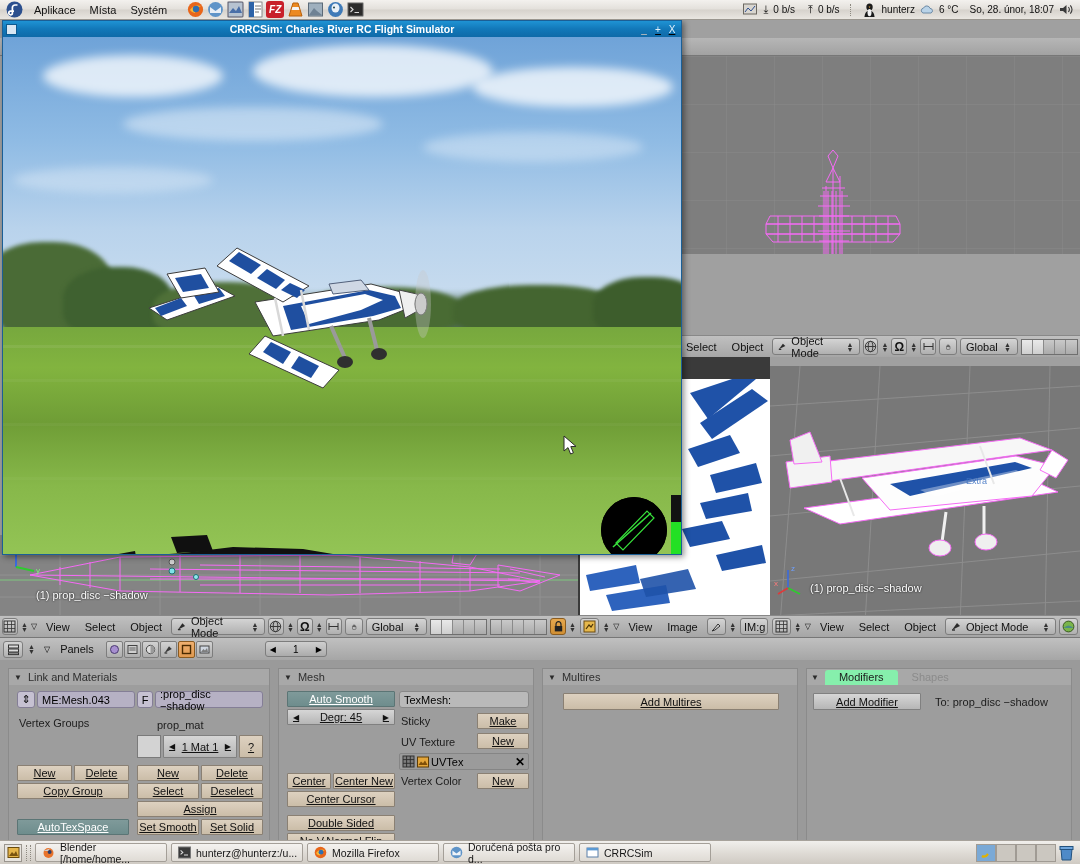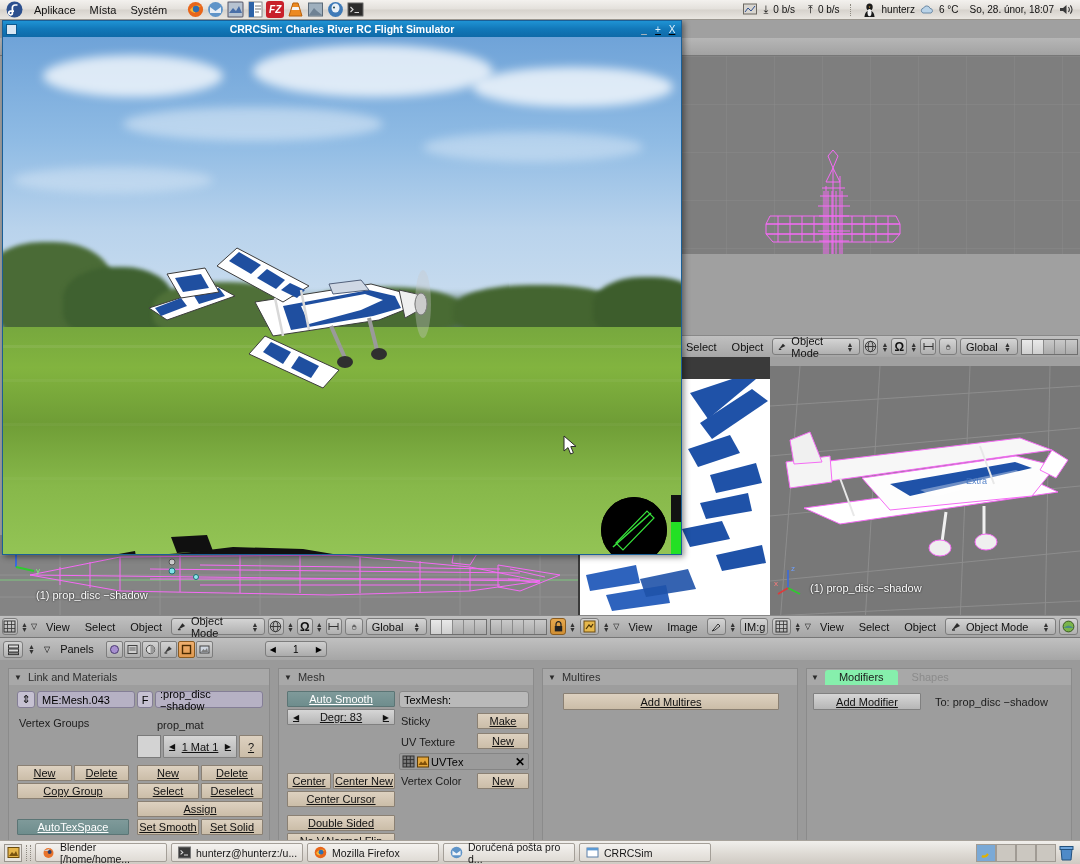--- a/index.html
+++ b/index.html
@@ -582,21 +582,21 @@
 
       <div class="panel" style="left:278px; top:30px; width:256px; height:183px;">
         <div class="panel-title">
           <span class="tri">▼</span>
           <span>Mesh</span>
         </div>
 
         <div class="pbtn teal" style="position:absolute; left:8px; top:22px; width:108px">Auto Smooth</div>
         <div class="pbtn gray" style="position:absolute; left:8px; top:40px; width:108px; justify-content:space-between; padding:0 5px">
           <span style="font-size:8px">◀</span>
-          <span>Degr: 83</span>
+          <span>Degr: 45</span>
           <span style="font-size:8px">▶</span>
         </div>
 
         <div style="position:absolute; left:8px; top:104px; width:108px">
           <div style="display:flex; gap:2px">
             <div class="pbtn" style="width:44px">Center</div>
             <div class="pbtn" style="flex:1">Center New</div>
           </div>
           <div class="pbtn" style="margin-top:2px">Center Cursor</div>
         </div>

